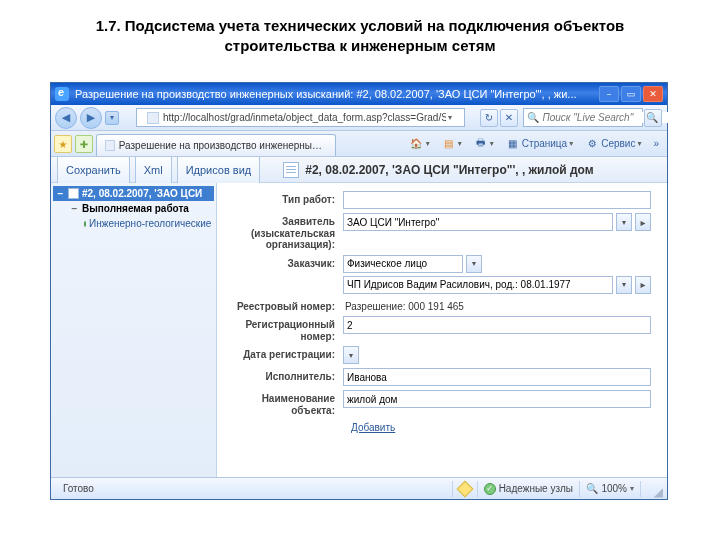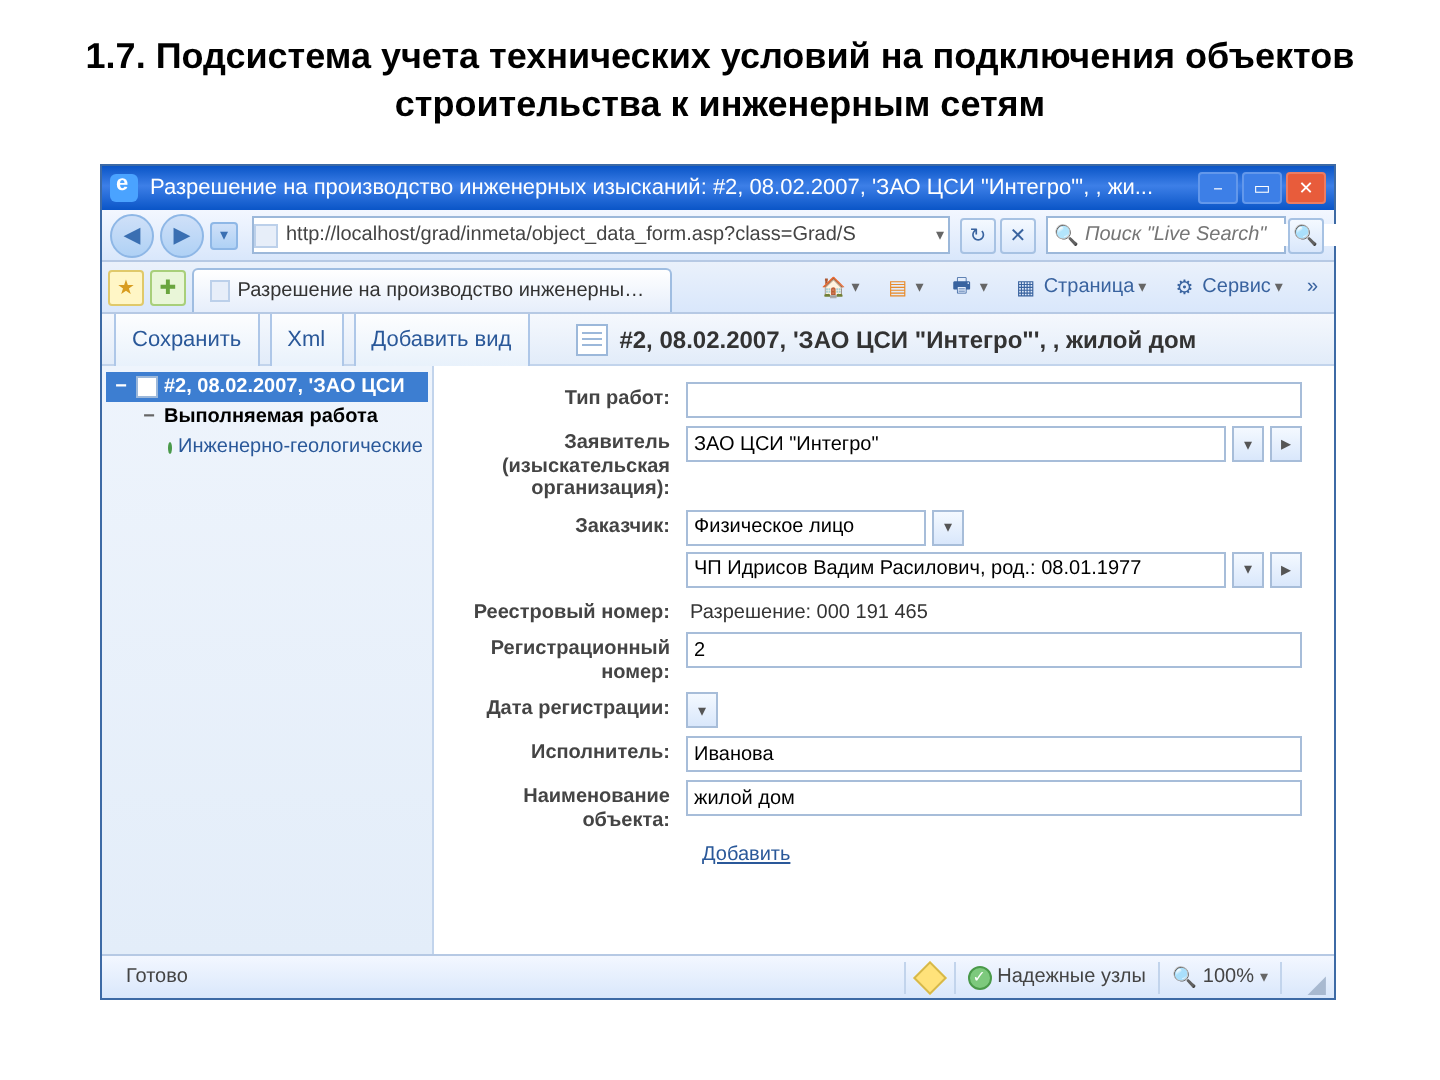--- a/index.html
+++ b/index.html
@@ -1,32 +1,32 @@
 <!DOCTYPE html>
 <html><head>
 <meta charset="utf-8">
 <style>
   * { box-sizing: border-box; margin: 0; padding: 0; font-family: Tahoma, Arial, sans-serif; }
   body { background: #fff; }
   .slide { width: 720px; height: 540px; position: relative; }
-  .slide-title { padding: 16px 40px 8px; font-size: 18px; font-weight: bold; text-align: center; line-height: 1.35; }
+  .slide-title { padding: 16px 40px 8px; font-size: 15px; font-weight: bold; text-align: center; line-height: 1.35; }
 
   .ie-window { position: absolute; left: 50px; top: 82px; width: 618px; height: 418px; border: 1px solid #3d6aa5; background: #a3a3a3; display: flex; flex-direction: column; box-shadow: 0 0 0 1px #8fb3dd inset; }
 
   .titlebar { height: 22px; background: linear-gradient(#0a55c7,#3d7fe7 45%,#0a55c7); color:#fff; display:flex; align-items:center; padding:0 4px; font-size:11px; }
   .titlebar .ie-logo { width:14px; height:14px; background:#4aa3ff; border-radius:3px; margin-right:6px; position:relative; }
   .titlebar .ie-logo::after{ content:"e"; position:absolute; left:3px; top:-1px; color:#fff; font-weight:bold; font-size:11px;}
   .titlebar .spacer { flex:1; }
   .win-btn { width:20px; height:16px; margin-left:2px; border:1px solid #fff3; display:inline-flex; align-items:center; justify-content:center; font-size:9px; color:#fff; border-radius:2px; }
   .win-btn.min{ background:#3d7fe7;} .win-btn.max{background:#3d7fe7;} .win-btn.close{ background:#e85c3b;}
 
   .navbar { height:26px; background:linear-gradient(#f3f7ff,#d9e7fb); display:flex; align-items:center; padding:0 4px; border-bottom:1px solid #b6c9e4; font-size:11px; }
   .nav-arrow { width:22px; height:22px; border-radius:50%; background:linear-gradient(#cfe0f8,#afd1f5); border:1px solid #8eb7e6; display:inline-flex; align-items:center; justify-content:center; color:#3a6fb2; margin-right:3px; font-size:11px;}
   .nav-arrow.small{ width:14px; height:14px; border-radius:2px; font-size:8px;}
-  .addr { flex:1; height:19px; border:1px solid #9cb8da; background:#fff; margin:0 4px; display:flex; align-items:center; padding:0 0; }
+  .addr { flex:1; height:19px; border:1px solid #9cb8da; background:#fff; margin:0 14px; display:flex; align-items:center; padding:0 10px; }
   .addr .page-ico{ width:12px; height:12px; background:#e7eef9; border:1px solid #bcd0ea; margin-right:4px; }
   .addr input{ border:0; flex:1; font-size:10px; color:#444; outline:none; }
   .addr .dd{ color:#666; font-size:8px; padding:0 2px;}
   .nav-btn{ width:18px; height:18px; border:1px solid #a7c2e3; background:linear-gradient(#f4f9ff,#d9e7fb); margin:0 1px; display:inline-flex; align-items:center; justify-content:center; color:#39639f; font-size:10px; border-radius:2px;}
   .searchbox{ width:120px; height:19px; border:1px solid #9cb8da; background:#fff; display:flex; align-items:center; padding:0 3px; margin-left:4px;}
   .searchbox .mag{ color:#888; font-size:10px; margin-right:3px;}
   .searchbox input{ border:0; flex:1; font-size:10px; color:#999; font-style:italic; outline:none;}
 
   .tabbar{ height:26px; background:linear-gradient(#eaf1fb,#d9e7fb); display:flex; align-items:flex-end; padding:0 3px; border-bottom:1px solid #b6c9e4; font-size:10px;}
   .fav-ico{ width:18px; height:18px; border:1px solid #e0c96a; background:#fff6c6; margin:0 3px 3px 0; display:flex; align-items:center; justify-content:center; color:#d89c1f; border-radius:2px;}
@@ -143,21 +143,21 @@
           <span>Сервис</span>
           <span class="chev">▾</span>
         </span>
     <span class="tool-btn">»</span>
   </div>
 
   <div class="content">
     <div class="app-toolbar">
       <span class="app-btn">Сохранить</span>
       <span class="app-btn">Xml</span>
-      <span class="app-btn">Добавить вид</span>
+      <span class="app-btn">Идрисов вид</span>
       <div class="doc-title">
         <span class="doc-ico"></span>
         <span>#2, 08.02.2007, 'ЗАО ЦСИ "Интегро"', , жилой дом</span>
       </div>
     </div>
 
     <div class="workspace">
       <div class="tree">
         <div class="tree-item root sel">
           <span class="tw">−</span>

